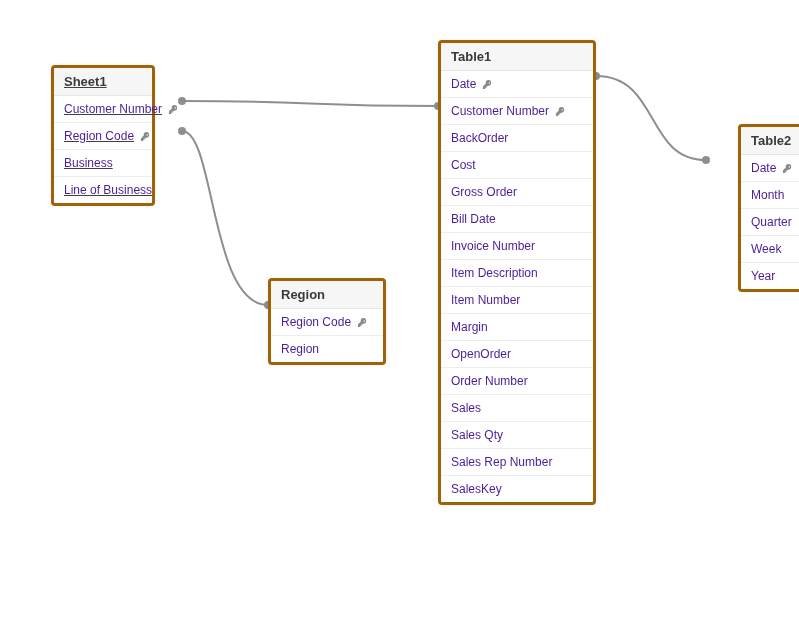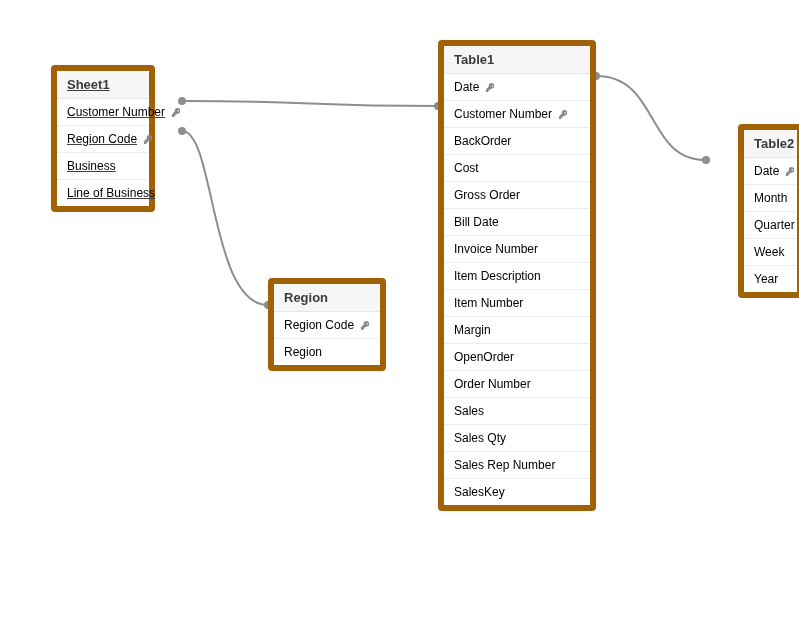--- a/index.html
+++ b/index.html
@@ -19,21 +19,21 @@
   svg.links {
     position: absolute;
     left: 0;
     top: 0;
     width: 799px;
     height: 628px;
     pointer-events: none;
   }
   .tbl {
     position: absolute;
-    border: 6px solid #a16207;
+    border: 3px solid #a16207;
     border-radius: 4px;
     background: #ffffff;
     box-shadow: 0 0 4px rgba(0,0,0,0.06);
     font-size: 12px;
     box-sizing: border-box;
   }
   .tbl .hdr {
     background: #f6f6f6;
     border-bottom: 1px solid #e6e6e6;
     border-top-left-radius: 4px;
@@ -42,21 +42,21 @@
     font-weight: 600;
     font-size: 13px;
     color: #3a3a3a;
   }
   .tbl .row {
     border-top: 1px solid #ededed;
     padding: 6px 10px;
     display: flex;
     align-items: center;
     white-space: nowrap;
-    color: #000000;
+    color: #4c1d95;
   }
   .tbl .row:first-of-type {
     border-top: none;
   }
   .tbl .rows .row:first-child {
     border-top: none;
   }
   .tbl .rows {
   }
   .key-icon {

